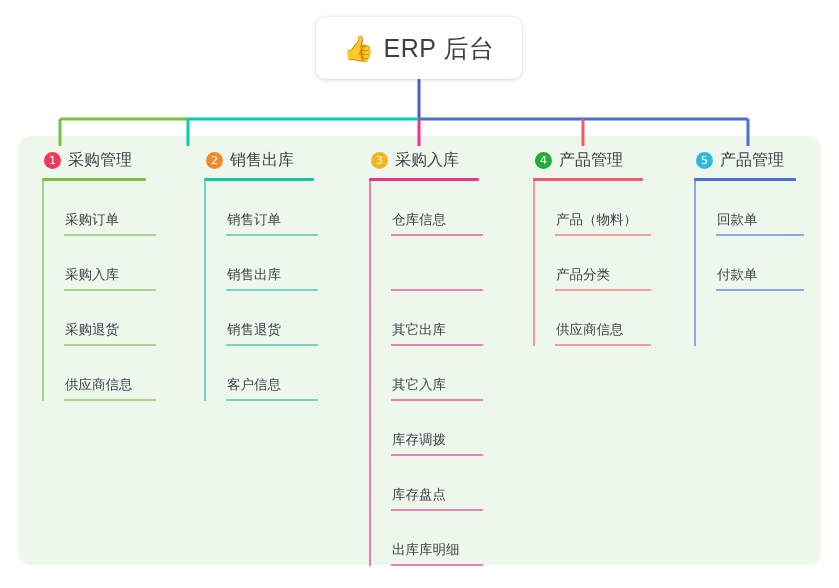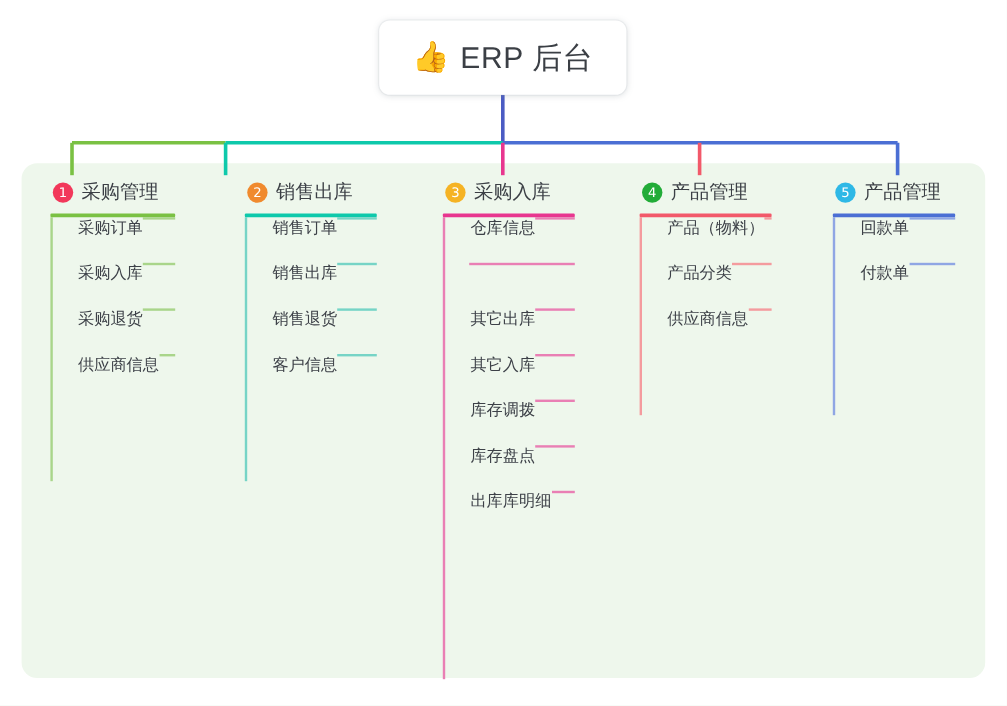--- a/index.html
+++ b/index.html
@@ -61,23 +61,23 @@
     font-family:"DejaVu Sans",sans-serif;
   }
   .col-title{font-size:16px;color:#3b3f45;white-space:nowrap;}
   .head-rule{height:3px;margin-top:6px;border-radius:1px;}
 
   .items{position:relative;margin-top:0;}
   .spine{position:absolute;left:0;top:0;width:2px;}
   .item{
     position:relative;
     padding-left:22px;
-    height:38px;
+    height:55px;
     display:flex;
-    flex-direction:row;
+    flex-direction:column;
     justify-content:flex-end;
   }
   .item-label{
     font-size:13.5px;
     color:#3d4148;
     white-space:nowrap;
     padding-bottom:5px;
     padding-left:1px;
   }
   .item-rule{height:2px;}

